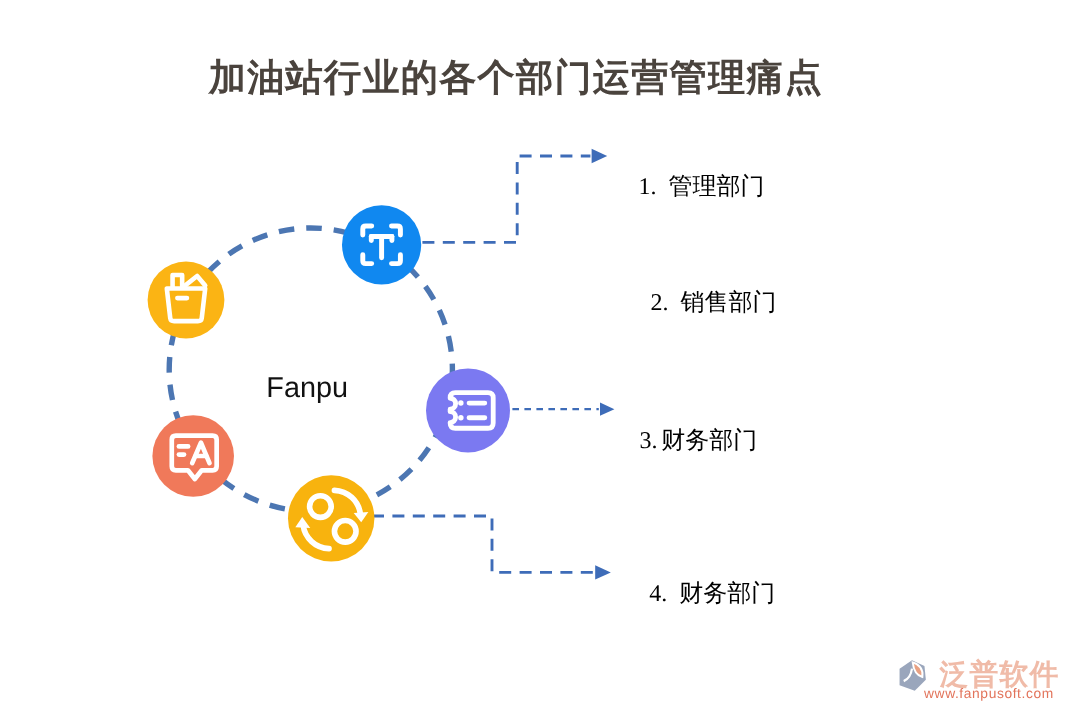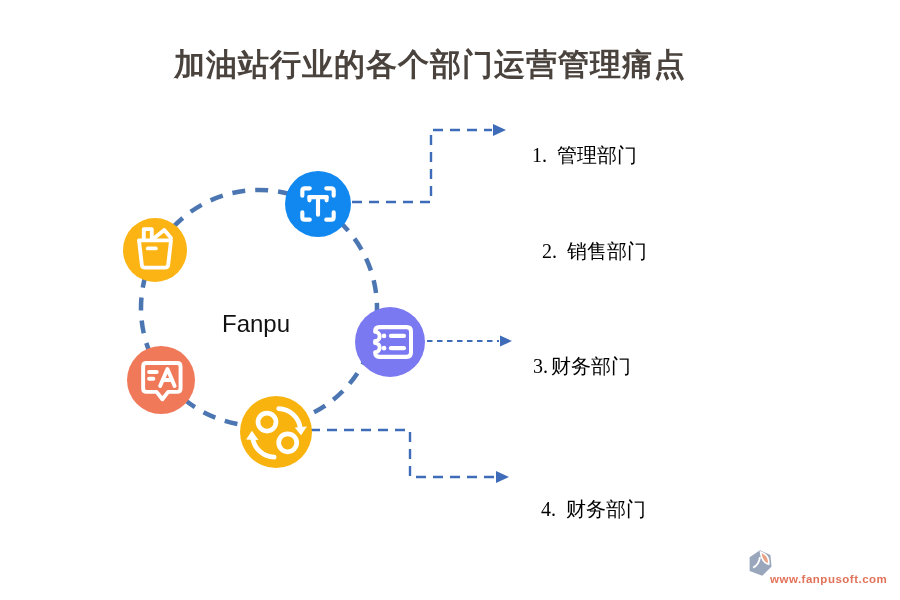--- a/index.html
+++ b/index.html
@@ -26,28 +26,28 @@
         text-align:center;font-size:24px;color:#111;
         font-family:"Liberation Sans",sans-serif;margin-top:19px;}
 
   .dept{position:absolute;font-family:"Liberation Serif","DejaVu Serif",serif;
         font-size:20px;color:#000000;white-space:pre;}
   .dept .num{margin-right:10px;}
   .d1{left:512px;top:119px;}
   .d2{left:522px;top:215px;}
   .d3{left:513px;top:330px;}
   .d3 .num{margin-right:3px;}
-  .d4{left:521px;top:473px;}
+  .d4{left:521px;top:458px;}
 
   .footer{position:absolute;left:745px;top:546px;width:150px;height:44px;}
   .footer .mark{position:absolute;left:0;top:2px;}
   .footer .brand{position:absolute;left:38px;top:0;font-size:24px;font-weight:bold;
         color:#F0BBA8;letter-spacing:1px;white-space:nowrap;
         font-family:"Liberation Sans",sans-serif;}
-  .footer .url{position:absolute;left:25px;top:27px;font-size:11.5px;font-weight:bold;
+  .footer .url{position:absolute;left:25px;top:27px;font-size:11.5px;font-weight:normal;
         color:#E2735A;letter-spacing:0.5px;white-space:nowrap;}
 </style>
 </head>
 <body>
 
 <div class="canvas">
 
   <h1 class="title">加油站行业的各个部门运营管理痛点</h1>
 
   <svg class="lines" viewBox="0 0 900 600" fill="none">
@@ -129,16 +129,17 @@
   <div class="dept d4">
     <span class="num">4.</span><span>财务部门</span>
   </div>
 
   <div class="footer">
     <svg class="mark" width="30" height="30" viewBox="0 0 26 26">
       <path d="M 4 8 L 13 2 L 22 6 L 23 16 L 15 24 L 4 20 Z" fill="#9AA6BC"></path>
       <path d="M 13.5 3.5 Q 21.5 6 20.5 14 Q 14.5 12.5 13.5 3.5 Z" fill="#E8A183" stroke="#ffffff" stroke-width="1.4"></path>
       <path d="M 7 17 Q 12 15 13 8" stroke="#ffffff" stroke-width="1.6" fill="none"></path>
     </svg>
+    <div class="brand">泛普软件</div>
     <div class="url">www.fanpusoft.com</div>
   </div>
 
 </div>
 
 </body></html>

